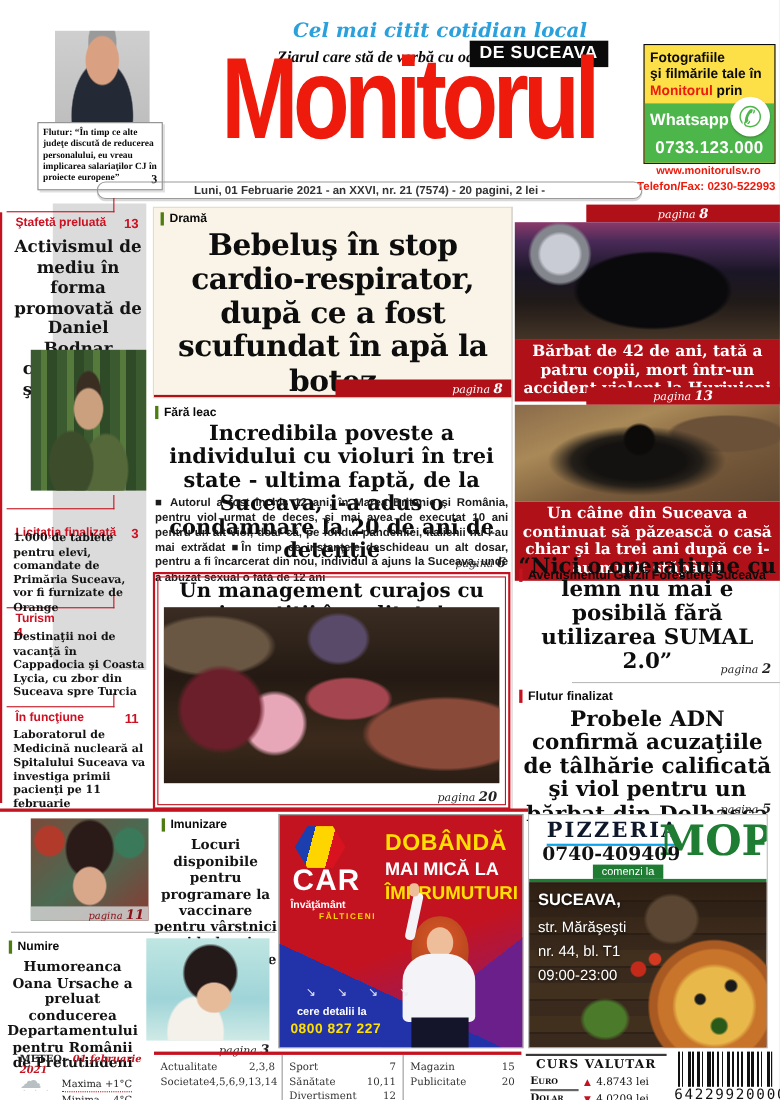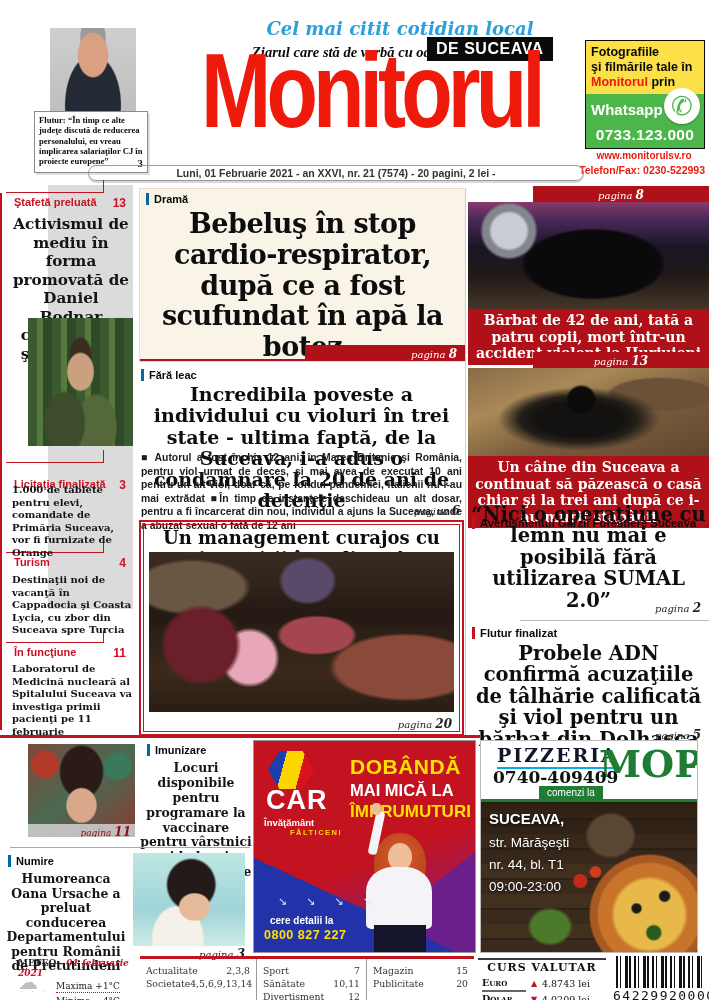--- a/index.html
+++ b/index.html
@@ -54,21 +54,21 @@
     font-size:10px;line-height:1.25;color:#141414;}
   .sb-photo1{left:28px;top:318px;width:105px;height:128px;
     background:
       radial-gradient(ellipse at 50% 42%,#caa07e 0 17%,rgba(0,0,0,0) 19%),
       radial-gradient(ellipse at 50% 30%,#3a2e22 0 14%,rgba(0,0,0,0) 16%),
       radial-gradient(ellipse at 35% 82%,#3d4d2c 0 20%,rgba(0,0,0,0) 22%),
       radial-gradient(ellipse at 65% 85%,#55683a 0 20%,rgba(0,0,0,0) 22%),
       repeating-linear-gradient(90deg,#3c5a2f 0 9px,#557a3c 9px 15px,#2f4a26 15px 24px);}
 
   
-  .kicker{font-weight:bold;font-size:11px;color:#0a0a0a;border-left:3px solid #0369a1;padding-left:5px;line-height:1.1;}
+  .kicker{font-weight:bold;font-size:11px;color:#0a0a0a;border-left:3px solid #4d7c0f;padding-left:5px;line-height:1.1;}
   .pagina{font-family:"DejaVu Serif",serif;font-style:italic;font-size:10px;color:#222;}
   .pagina b{font-size:12px;}
   .pagina.white{color:#fff;}
 
   
   .drama{left:139px;top:188px;width:325px;height:172px;background:#f9f4e7;border:1px solid #e3dcc9;}
   .drama .kicker{position:absolute;left:6px;top:4px;}
   .drama-head{position:absolute;left:4px;top:20px;width:317px;text-align:center;
     font-family:"DejaVu Serif",serif;font-weight:bold;font-size:27px;line-height:1.14;
     letter-spacing:-.5px;color:#0d0d0d;}
@@ -266,21 +266,21 @@
   </div>
   <div class="abs sb-head" style="top:215px;">Activismul de mediu în forma promovată de Daniel Bodnar continuă pe şoselele din judeţ</div>
   <div class="abs sb-photo1"></div>
 
   <div class="abs sb-kicker" style="top:478px;">
     <span>Licitaţia finalizată</span>
       <b class="pg">3</b>
   </div>
   <div class="abs sb-text" style="top:484px;">1.000 de tablete pentru elevi, comandate de Primăria Suceava, vor fi furnizate de Orange</div>
 
-  <div class="abs sb-kicker" style="top:556px;">
+  <div class="abs sb-kicker" style="top:556px;flex-direction:column;">
     <span>Turism</span>
       <b class="pg">4</b>
   </div>
   <div class="abs sb-text" style="top:574px;">Destinaţii noi de vacanţă în Cappadocia şi Coasta Lycia, cu zbor din Suceava spre Turcia</div>
 
   <div class="abs sb-kicker" style="top:646px;">
     <span>În funcţiune</span>
       <b class="pg">11</b>
   </div>
   <div class="abs sb-text" style="top:663px;">Laboratorul de Medicină nucleară al Spitalului Suceava va investiga primii pacienţi pe 11 februarie</div>

